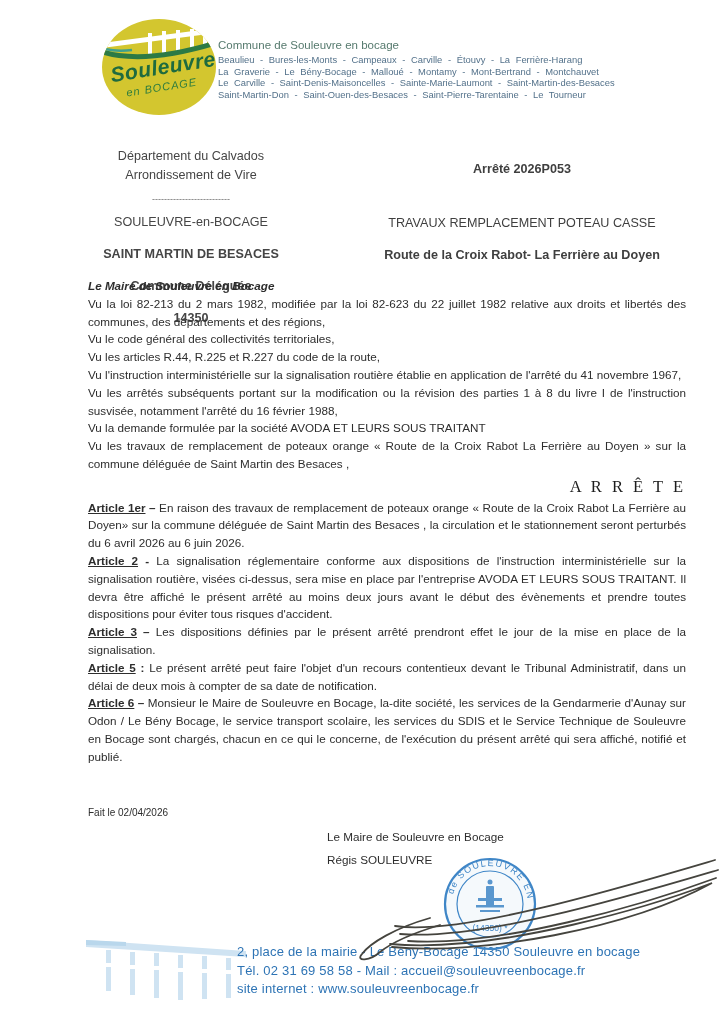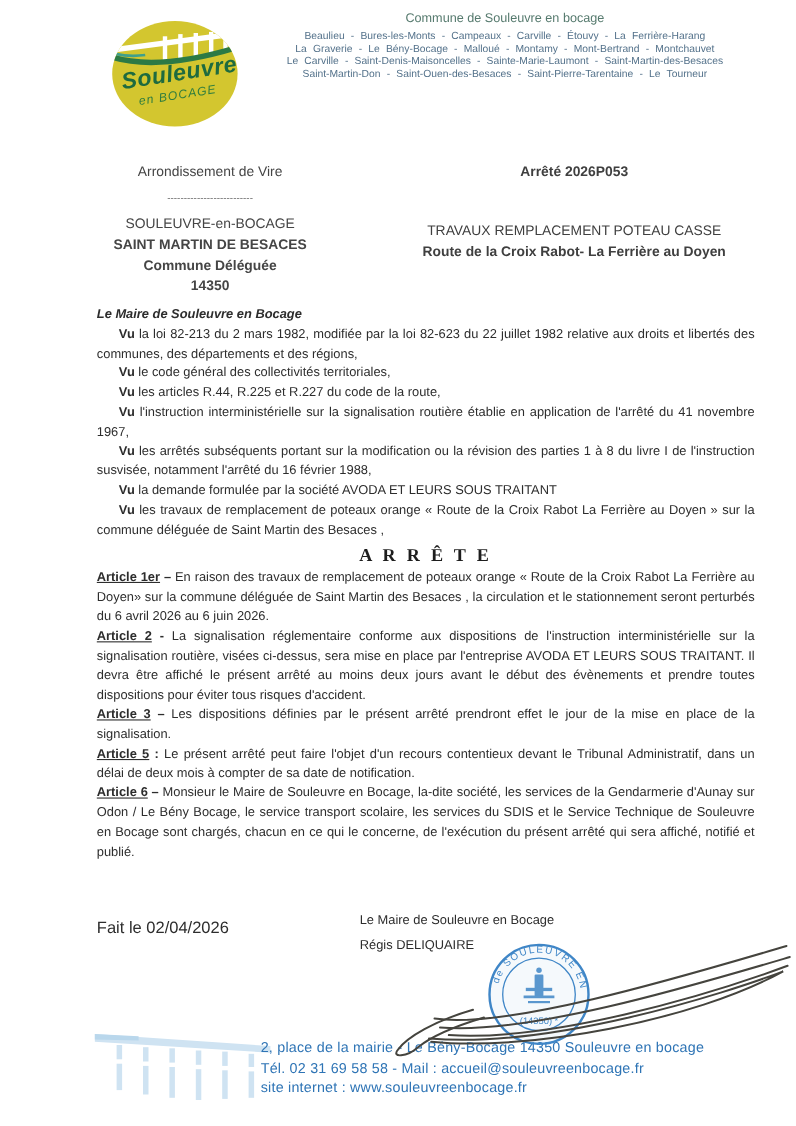--- a/index.html
+++ b/index.html
@@ -15,51 +15,51 @@
   }
   .logo svg{position:absolute;left:0;top:0;}
   .logo-word1{
     position:absolute;left:8px;top:36px;font-size:21px;font-weight:bold;font-style:italic;
     color:#1e6b3f;transform:rotate(-9deg);letter-spacing:.5px;white-space:nowrap;
   }
   .logo-word2{
     position:absolute;left:24px;top:62px;font-size:11px;color:#2f7d3e;
     transform:rotate(-9deg);letter-spacing:1px;white-space:nowrap;font-style:italic;
   }
-  .hdr-text{position:absolute;left:218px;top:11px;width:482px;text-align:center;}
+  .hdr-text{position:absolute;left:218px;top:39px;width:482px;text-align:left;}
   .hdr-title{font-size:11.5px;color:#567a6e;margin-bottom:3px;}
   .hdr-line{font-size:9.4px;color:#53718a;line-height:11.6px;word-spacing:3px;}
   
   .meta-left{
     position:absolute;left:86px;top:147px;width:210px;text-align:center;
     font-size:12.6px;color:#454545;line-height:19px;
   }
   .meta-sep{font-size:9px;letter-spacing:0;color:#6a6a6a;margin:5px 0 4px;white-space:nowrap;}
-  .meta-left .b, .meta-right .b{font-weight:bold;}
+  .meta-left .b, .meta-right .b{font-weight:bold;margin-top:13px;}
   .meta-right{
     position:absolute;left:348px;top:147px;width:348px;text-align:center;
     font-size:12.6px;color:#3f3f3f;line-height:19px;
   }
   .meta-right .gap{height:35px;}
   
   .body-text{
     position:absolute;left:88px;top:277px;width:598px;
     font-size:11.7px;line-height:17.8px;text-align:justify;color:#2d2d2d;
   }
   .body-text p{margin:0;}
   .intro{font-weight:bold;font-style:italic;}
-  .lead{font-weight:bold;margin-left:20px;}
+  .lead{font-weight:normal;}
   .arrete-heading{
-    text-align:center;font-family:"Liberation Serif",serif;font-weight:bold;
+    text-align:right;font-family:"Liberation Serif",serif;font-weight:normal;
     font-size:16.5px;letter-spacing:3px;margin:5px 0 3px !important;color:#1d1d1d;
   }
   .art-label{font-weight:bold;text-decoration:underline;}
   .art-sep{font-weight:bold;}
   
-  .fait-le{position:absolute;left:88px;top:835px;font-size:15px;color:#2d2d2d;}
+  .fait-le{position:absolute;left:88px;top:807px;font-size:10px;color:#2d2d2d;}
   .sig-block{position:absolute;left:327px;top:825px;font-size:11.7px;line-height:23px;color:#2d2d2d;}
   .stamp-wrap{position:absolute;left:300px;top:848px;z-index:5;pointer-events:none;}
   
   .watermark{position:absolute;left:86px;top:906px;z-index:0;}
   .footer{
     position:absolute;left:237px;top:943px;font-size:13px;line-height:18.6px;
     color:#2e74b5;z-index:2;letter-spacing:.2px;
   }
 </style>
 </head>
@@ -84,20 +84,21 @@
 
   <div class="hdr-text">
     <div class="hdr-title">Commune de Souleuvre en bocage</div>
     <div class="hdr-line">Beaulieu - Bures-les-Monts - Campeaux - Carville - Étouvy - La Ferrière-Harang</div>
     <div class="hdr-line">La Graverie - Le Bény-Bocage - Malloué - Montamy - Mont-Bertrand - Montchauvet</div>
     <div class="hdr-line">Le Carville - Saint-Denis-Maisoncelles - Sainte-Marie-Laumont - Saint-Martin-des-Besaces</div>
     <div class="hdr-line">Saint-Martin-Don - Saint-Ouen-des-Besaces - Saint-Pierre-Tarentaine - Le Tourneur</div>
   </div>
 
   <div class="meta-left">
+    <div>Département du Calvados</div>
     <div>Arrondissement de Vire</div>
     <div class="meta-sep">--------------------------</div>
     <div>SOULEUVRE-en-BOCAGE</div>
     <div class="b">SAINT MARTIN DE BESACES</div>
     <div class="b">Commune Déléguée</div>
     <div class="b">14350</div>
   </div>
 
   <div class="meta-right">
     <div class="b">Arrêté 2026P053</div>
@@ -122,21 +123,21 @@
     <p><span class="art-label">Article 1er</span><span class="art-sep"> – </span><span>En raison des travaux de remplacement de poteaux orange « Route de la Croix Rabot La Ferrière au Doyen» sur la commune déléguée de Saint Martin des Besaces , la circulation et le stationnement seront perturbés du 6 avril 2026  au 6 juin 2026.</span></p>
     <p><span class="art-label">Article 2</span><span class="art-sep"> - </span><span>La signalisation réglementaire conforme aux dispositions de l'instruction interministérielle sur la signalisation routière, visées ci-dessus, sera mise en place par l'entreprise AVODA ET LEURS SOUS TRAITANT. Il devra être affiché le présent arrêté au moins deux jours avant le début des évènements et prendre toutes dispositions pour éviter tous risques d'accident.</span></p>
     <p><span class="art-label">Article 3</span><span class="art-sep"> – </span><span>Les dispositions définies par le présent arrêté prendront effet le jour de la mise en place de la signalisation.</span></p>
     <p><span class="art-label">Article 5</span><span class="art-sep"> :  </span><span>Le présent arrêté peut faire l'objet d'un recours contentieux devant le Tribunal Administratif, dans un délai de deux mois à compter de sa date de notification.</span></p>
     <p><span class="art-label">Article 6</span><span class="art-sep"> – </span><span>Monsieur le Maire de Souleuvre en Bocage, la-dite société,  les services de la Gendarmerie d'Aunay sur Odon / Le Bény Bocage, le service transport scolaire, les services du SDIS et le Service Technique de Souleuvre en Bocage sont chargés, chacun en ce qui le concerne, de l'exécution du présent arrêté qui sera affiché, notifié et publié.</span></p>
   </div>
 
   <div class="fait-le">Fait le 02/04/2026</div>
   <div class="sig-block">
     <div>Le Maire de Souleuvre en Bocage</div>
-    <div>Régis DELIQUAIRE</div>
+    <div>Régis SOULEUVRE</div>
   </div>
 
   <div class="stamp-wrap">
     <svg width="420" height="118" viewBox="0 0 420 118">
 
       <circle cx="190" cy="56" r="45" fill="rgba(63,134,199,0.05)" stroke="#3f86c7" stroke-width="2.2"></circle>
       <circle cx="190" cy="56" r="33" fill="none" stroke="#3f86c7" stroke-width="1.2"></circle>
       <defs>
         <path id="arcTop" d="M 152,56 A 38,38 0 1 1 228,56"></path>
         <path id="arcBot" d="M 158,64 A 38,38 0 0 0 222,64"></path>

